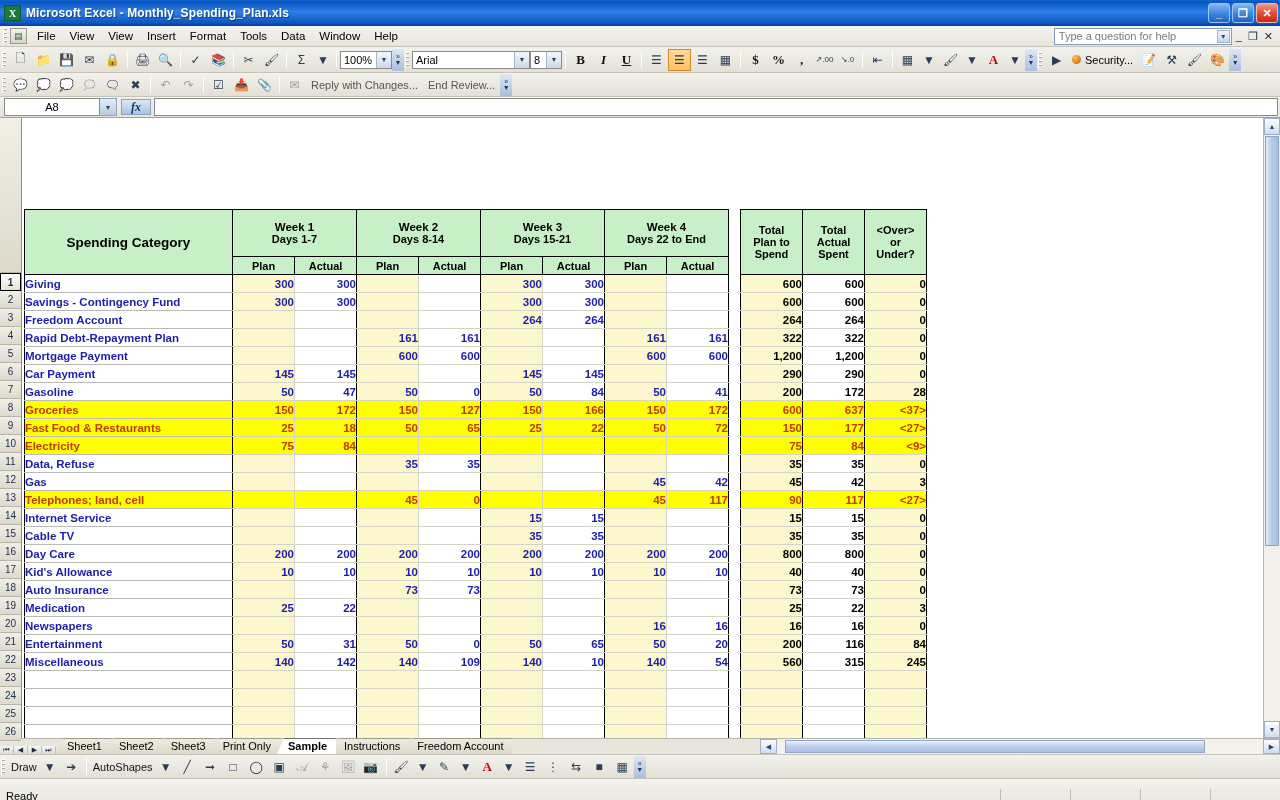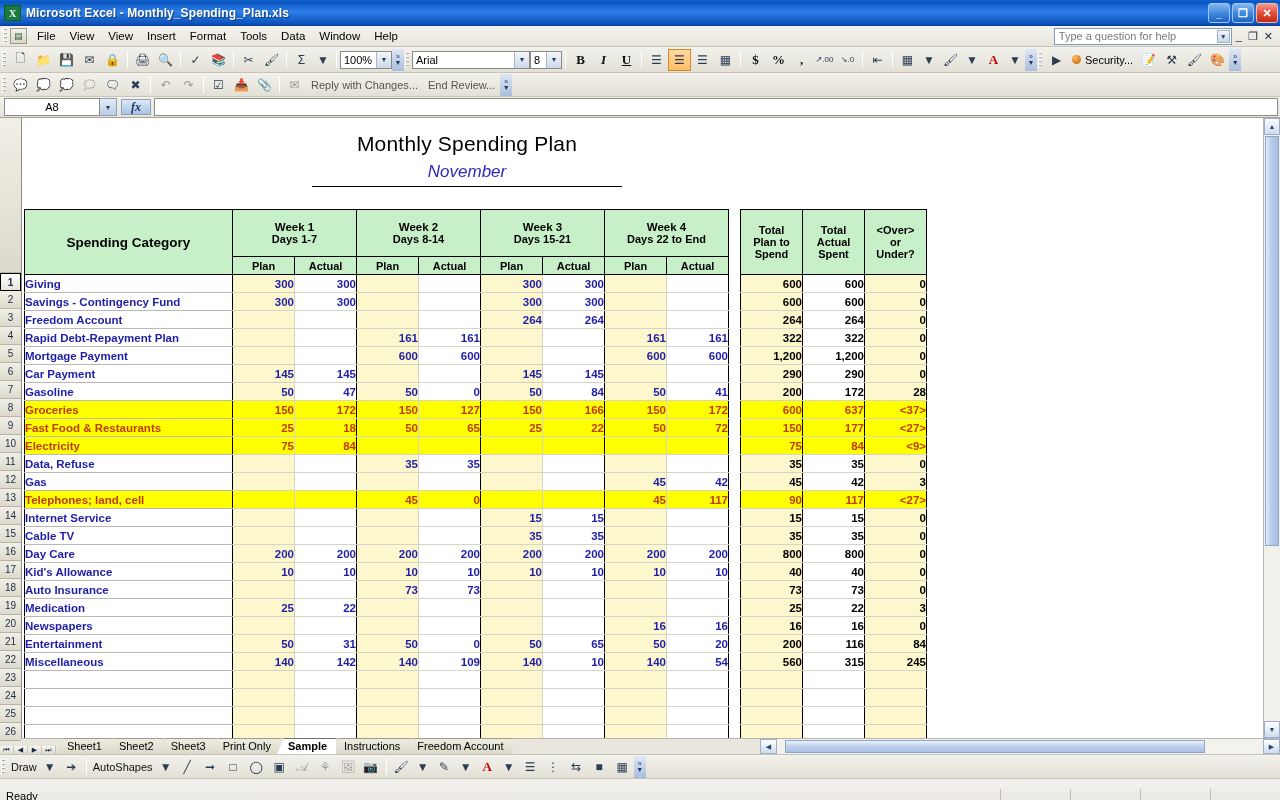--- a/index.html
+++ b/index.html
@@ -491,24 +491,20 @@
         <div class="rowhdr">22</div>
         <div class="rowhdr">23</div>
         <div class="rowhdr">24</div>
         <div class="rowhdr">25</div>
         <div class="rowhdr">26</div>
       </div>
   </div>
 
   <div id="sheet">
 
-    <div id="doctitle">
-      <div class="t1">Monthly Spending Plan</div>
-      <div class="t2">November</div>
-    </div>
 
     <table class="ss">
       <thead>
         <tr>
           <th class="hdr big" rowspan="2" style="width:208px;height:56px">Spending Category</th>
           <th class="hdr" colspan="2" style="width:124px;height:47px">
             <div>Week 1</div>
             <div class="hdr sub" style="border:none;background:none">Days 1-7</div>
           </th>
           <th class="hdr" colspan="2" style="width:124px">

